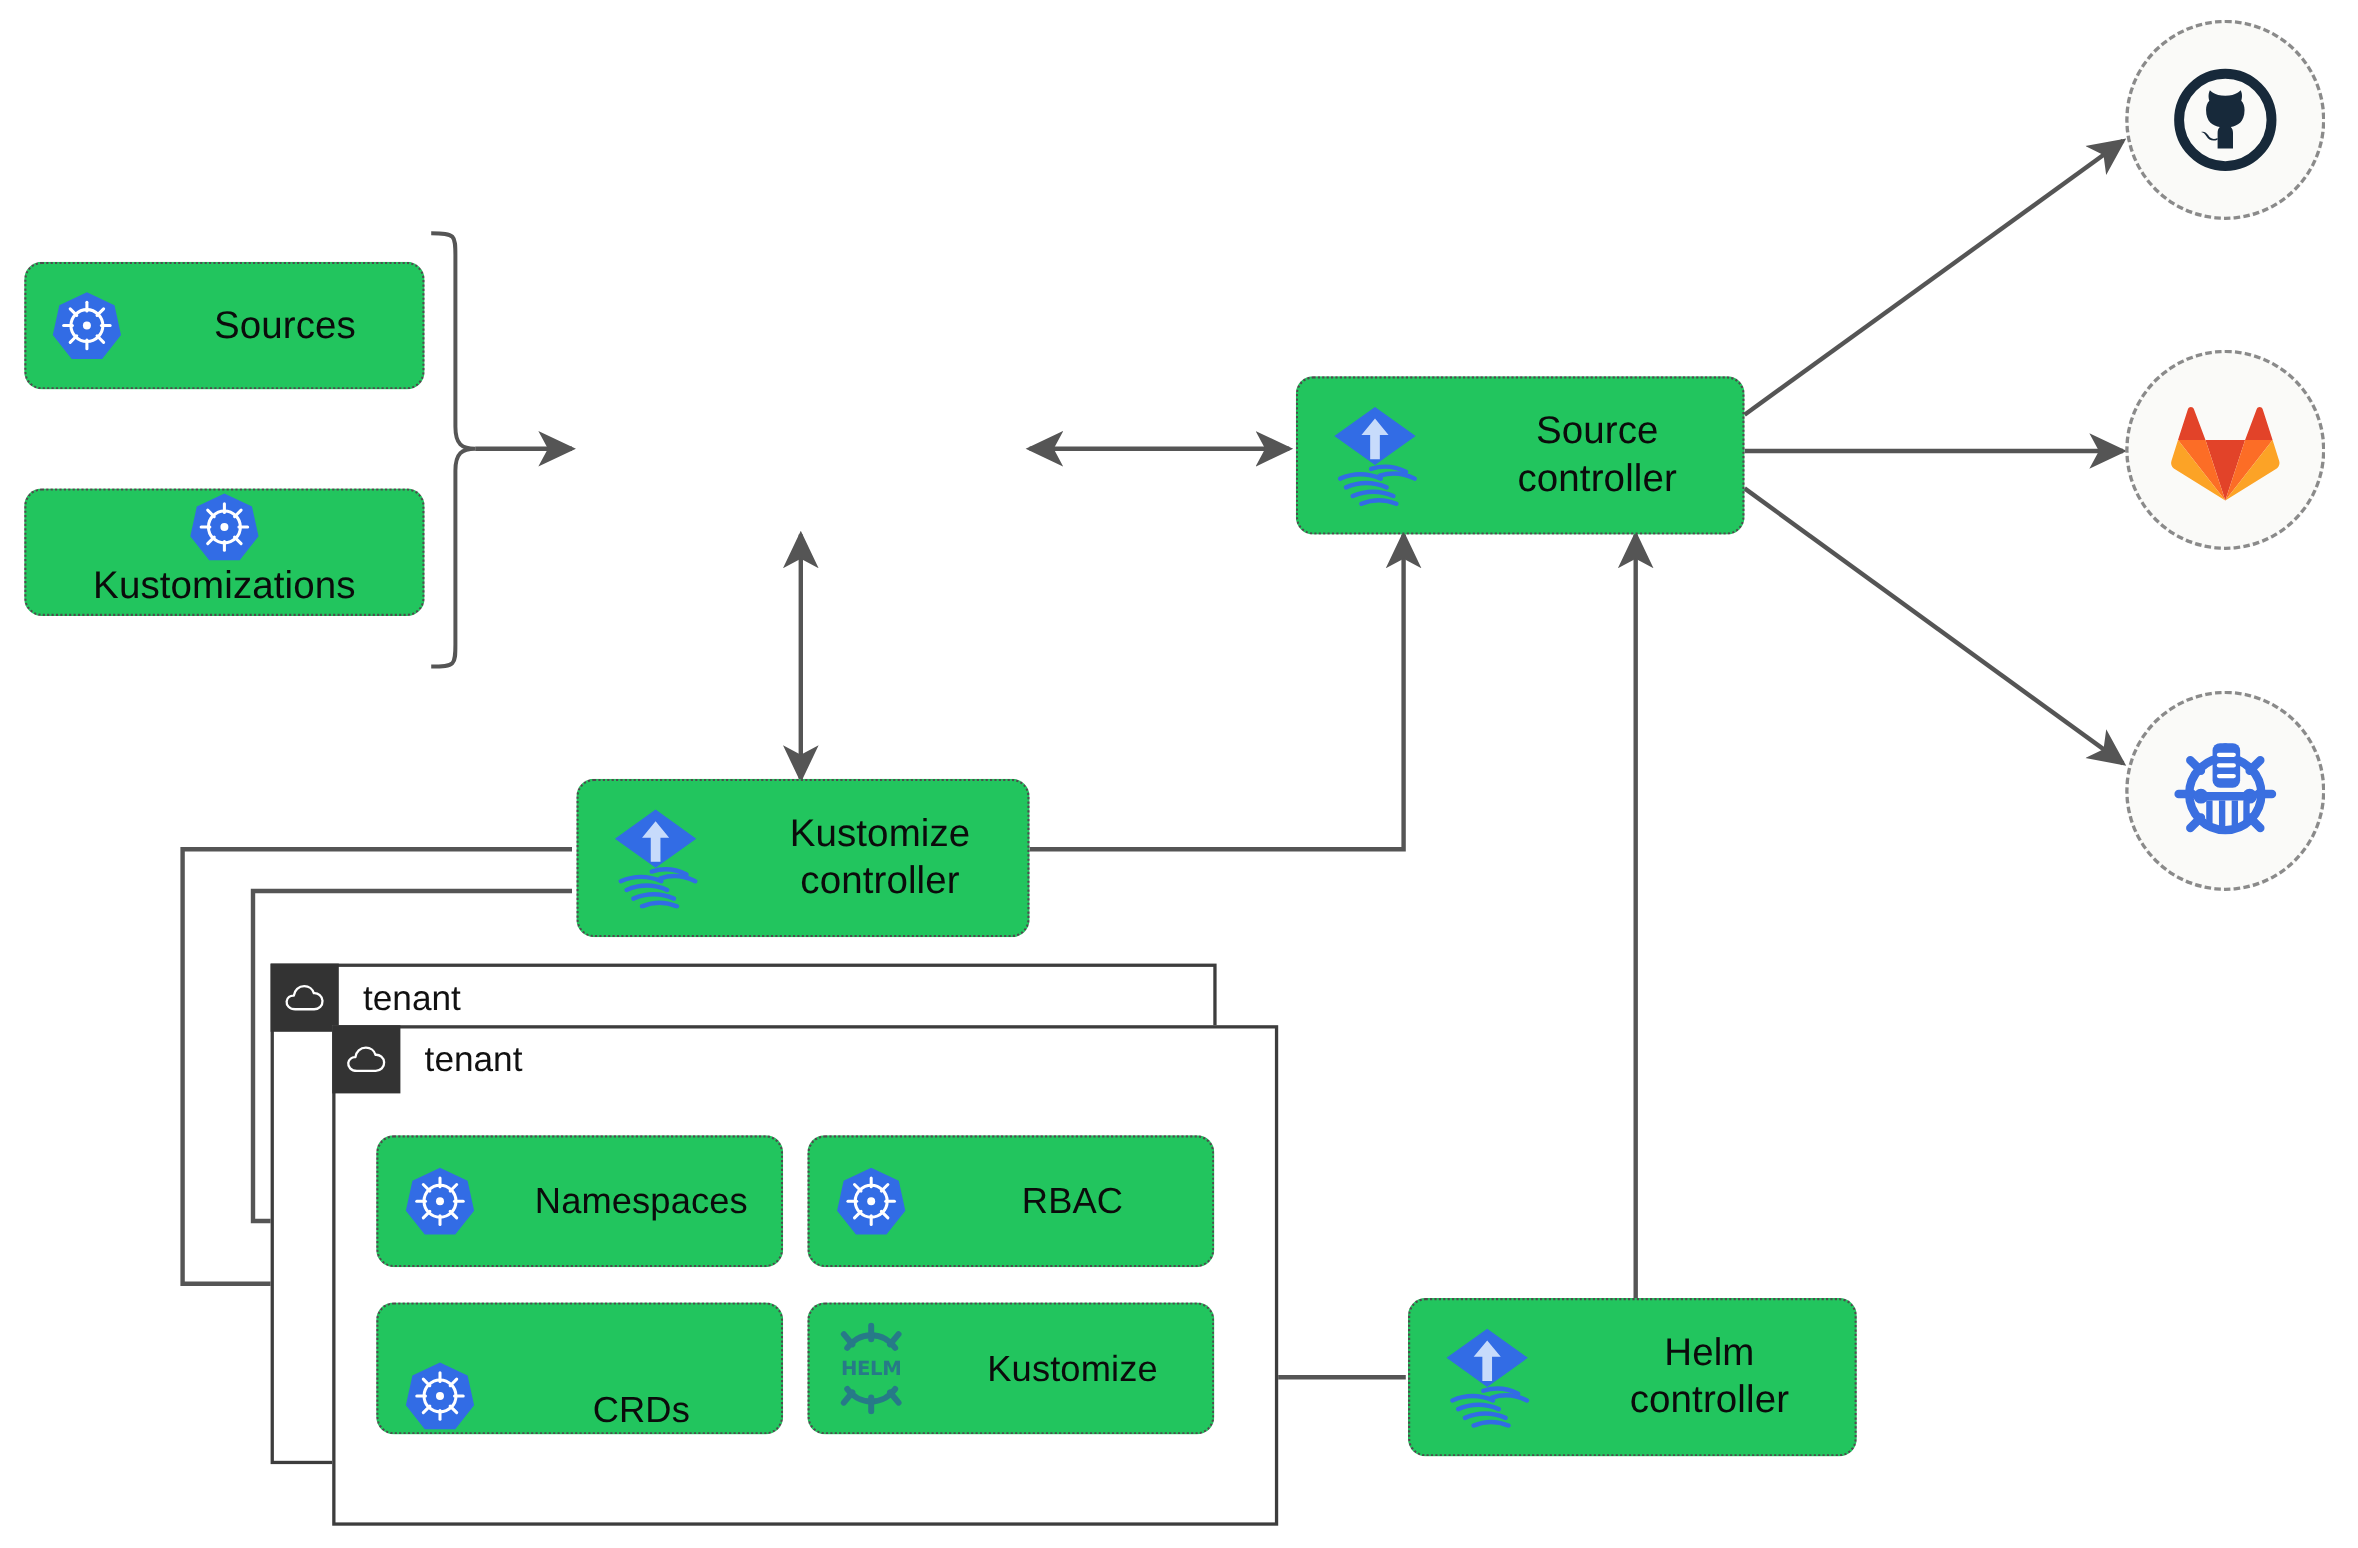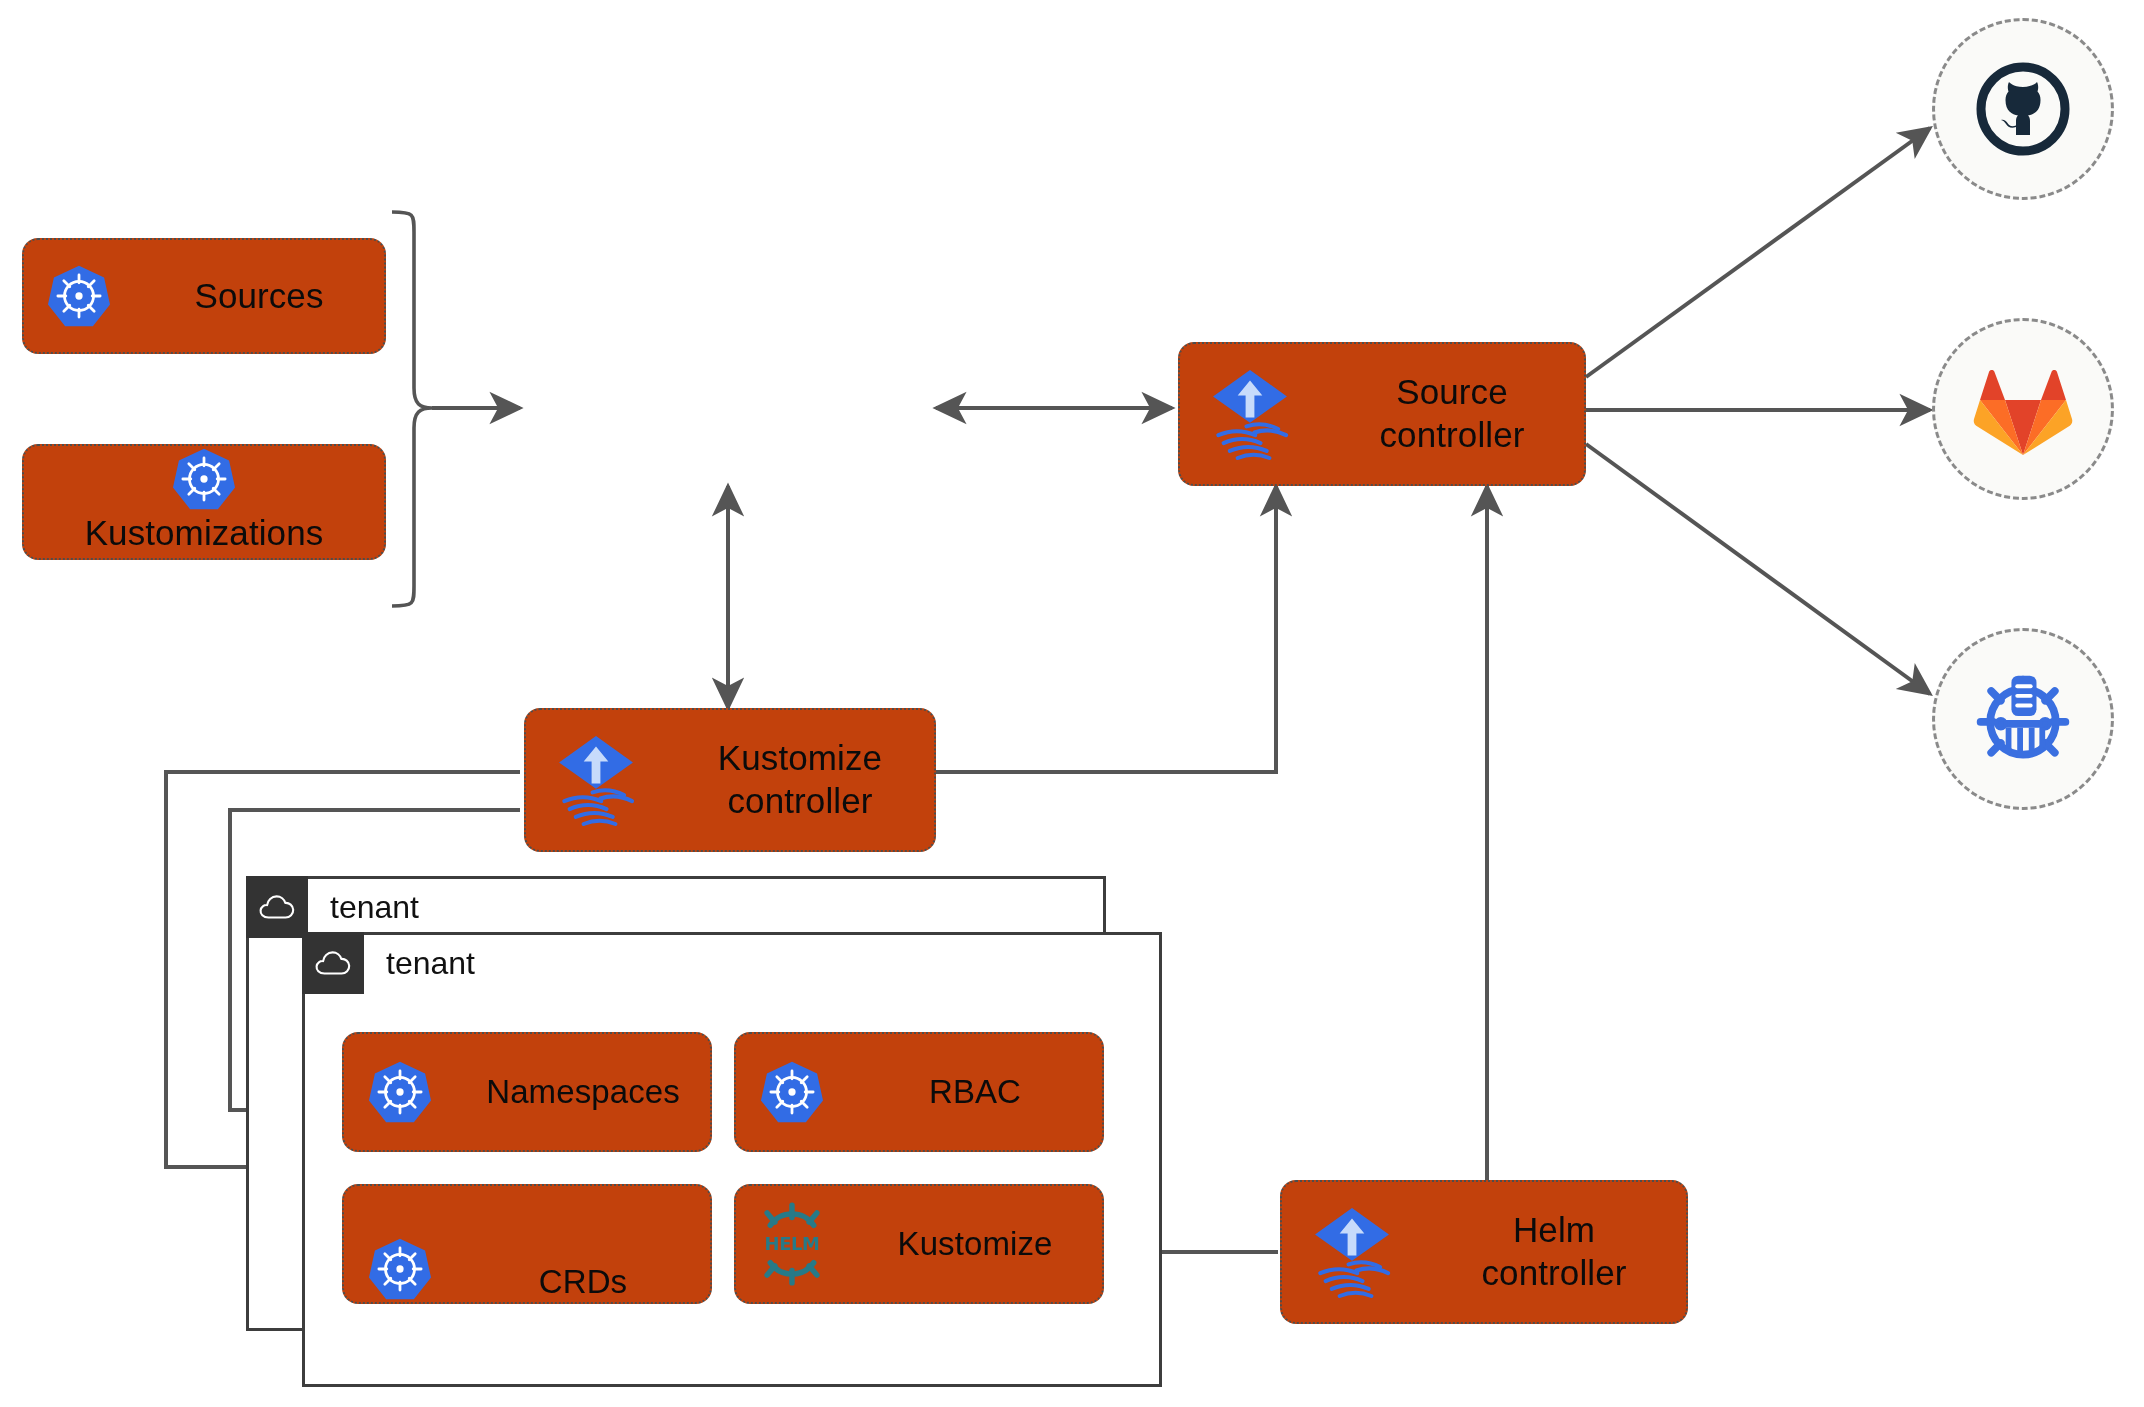--- a/index.html
+++ b/index.html
@@ -22,21 +22,21 @@
     position: absolute;
     left: 0; top: 0;
     width: 2144px;
     height: 1407px;
     pointer-events: none;
   }
 
   
   .node {
     position: absolute;
-    background: #c2410c;
+    background: #22c55e;
     border: 2.5px dotted #4d4d4d;
     border-radius: 16px;
     display: flex;
     align-items: center;
     box-sizing: border-box;
     z-index: 5;
   }
   .node .ico {
     flex: 0 0 auto;
     display: flex;

